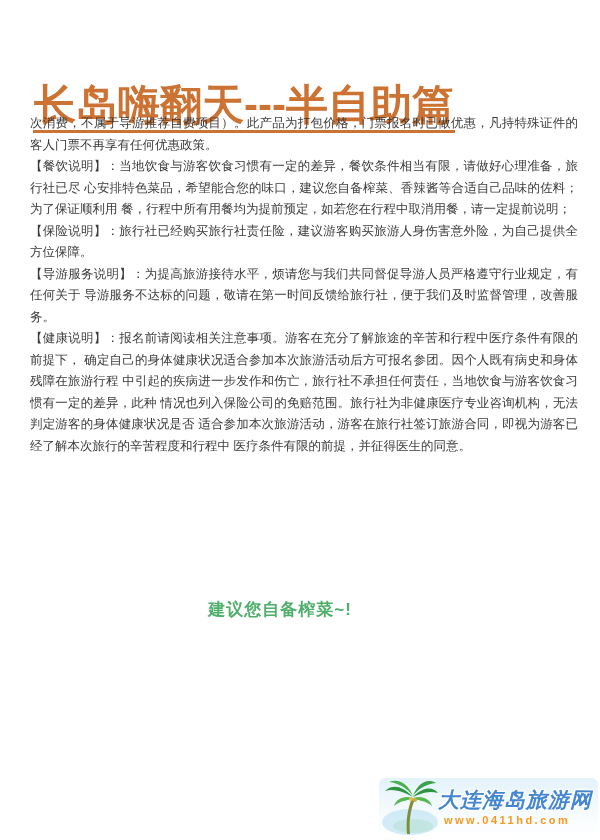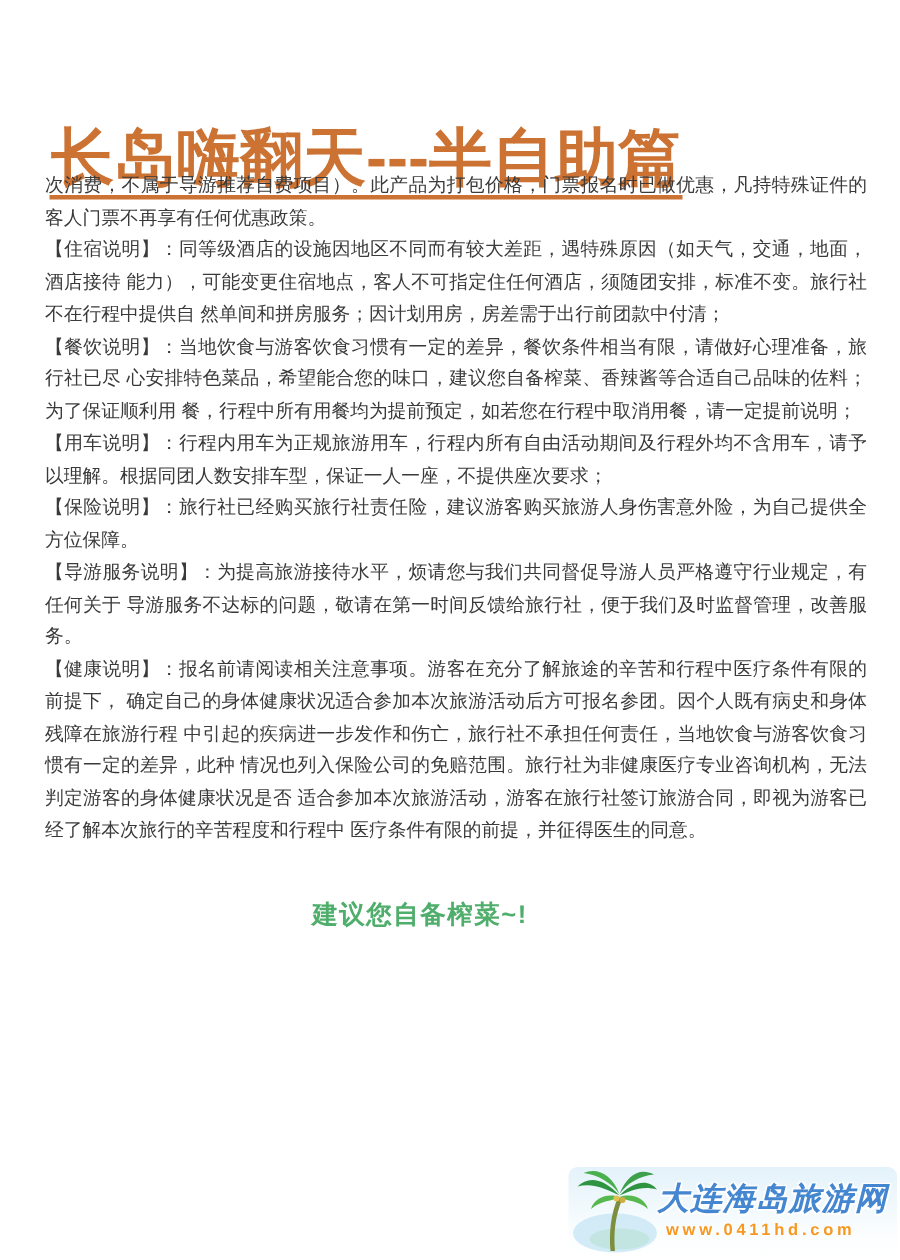--- a/index.html
+++ b/index.html
@@ -96,23 +96,21 @@
 <body>
 
 <div class="page">
 
   <div class="title-wrap">
     <h1 class="page-title">长岛嗨翻天---半自助篇</h1>
   </div>
 
   <div class="doc-body">
     <p>次消费，不属于导游推荐自费项目）。此产品为打包价格，门票报名时已做优惠，凡持特殊证件的客人门票不再享有任何优惠政策。</p>
-    <p>【住宿说明】：同等级酒店的设施因地区不同而有较大差距，遇特殊原因（如天气，交通，地面，酒店接待 能力），可能变更住宿地点，客人不可指定住任何酒店，须随团安排，标准不变。旅行社不在行程中提供自 然单间和拼房服务；因计划用房，房差需于出行前团款中付清；</p>
     <p>【餐饮说明】：当地饮食与游客饮食习惯有一定的差异，餐饮条件相当有限，请做好心理准备，旅行社已尽 心安排特色菜品，希望能合您的味口，建议您自备榨菜、香辣酱等合适自己品味的佐料；为了保证顺利用 餐，行程中所有用餐均为提前预定，如若您在行程中取消用餐，请一定提前说明；</p>
-    <p>【用车说明】：行程内用车为正规旅游用车，行程内所有自由活动期间及行程外均不含用车，请予以理解。根据同团人数安排车型，保证一人一座，不提供座次要求；</p>
     <p>【保险说明】：旅行社已经购买旅行社责任险，建议游客购买旅游人身伤害意外险，为自己提供全方位保障。</p>
     <p>【导游服务说明】：为提高旅游接待水平，烦请您与我们共同督促导游人员严格遵守行业规定，有任何关于 导游服务不达标的问题，敬请在第一时间反馈给旅行社，便于我们及时监督管理，改善服务。</p>
     <p>【健康说明】：报名前请阅读相关注意事项。游客在充分了解旅途的辛苦和行程中医疗条件有限的前提下， 确定自己的身体健康状况适合参加本次旅游活动后方可报名参团。因个人既有病史和身体残障在旅游行程 中引起的疾病进一步发作和伤亡，旅行社不承担任何责任，当地饮食与游客饮食习惯有一定的差异，此种 情况也列入保险公司的免赔范围。旅行社为非健康医疗专业咨询机构，无法判定游客的身体健康状况是否 适合参加本次旅游活动，游客在旅行社签订旅游合同，即视为游客已经了解本次旅行的辛苦程度和行程中 医疗条件有限的前提，并征得医生的同意。</p>
   </div>
 
   <div class="wish-text">建议您自备榨菜~!</div>
 
   <div class="watermark">
     <div class="palm-icon-box">
       <svg width="60" height="56" viewBox="0 0 60 56" xmlns="http://www.w3.org/2000/svg">

